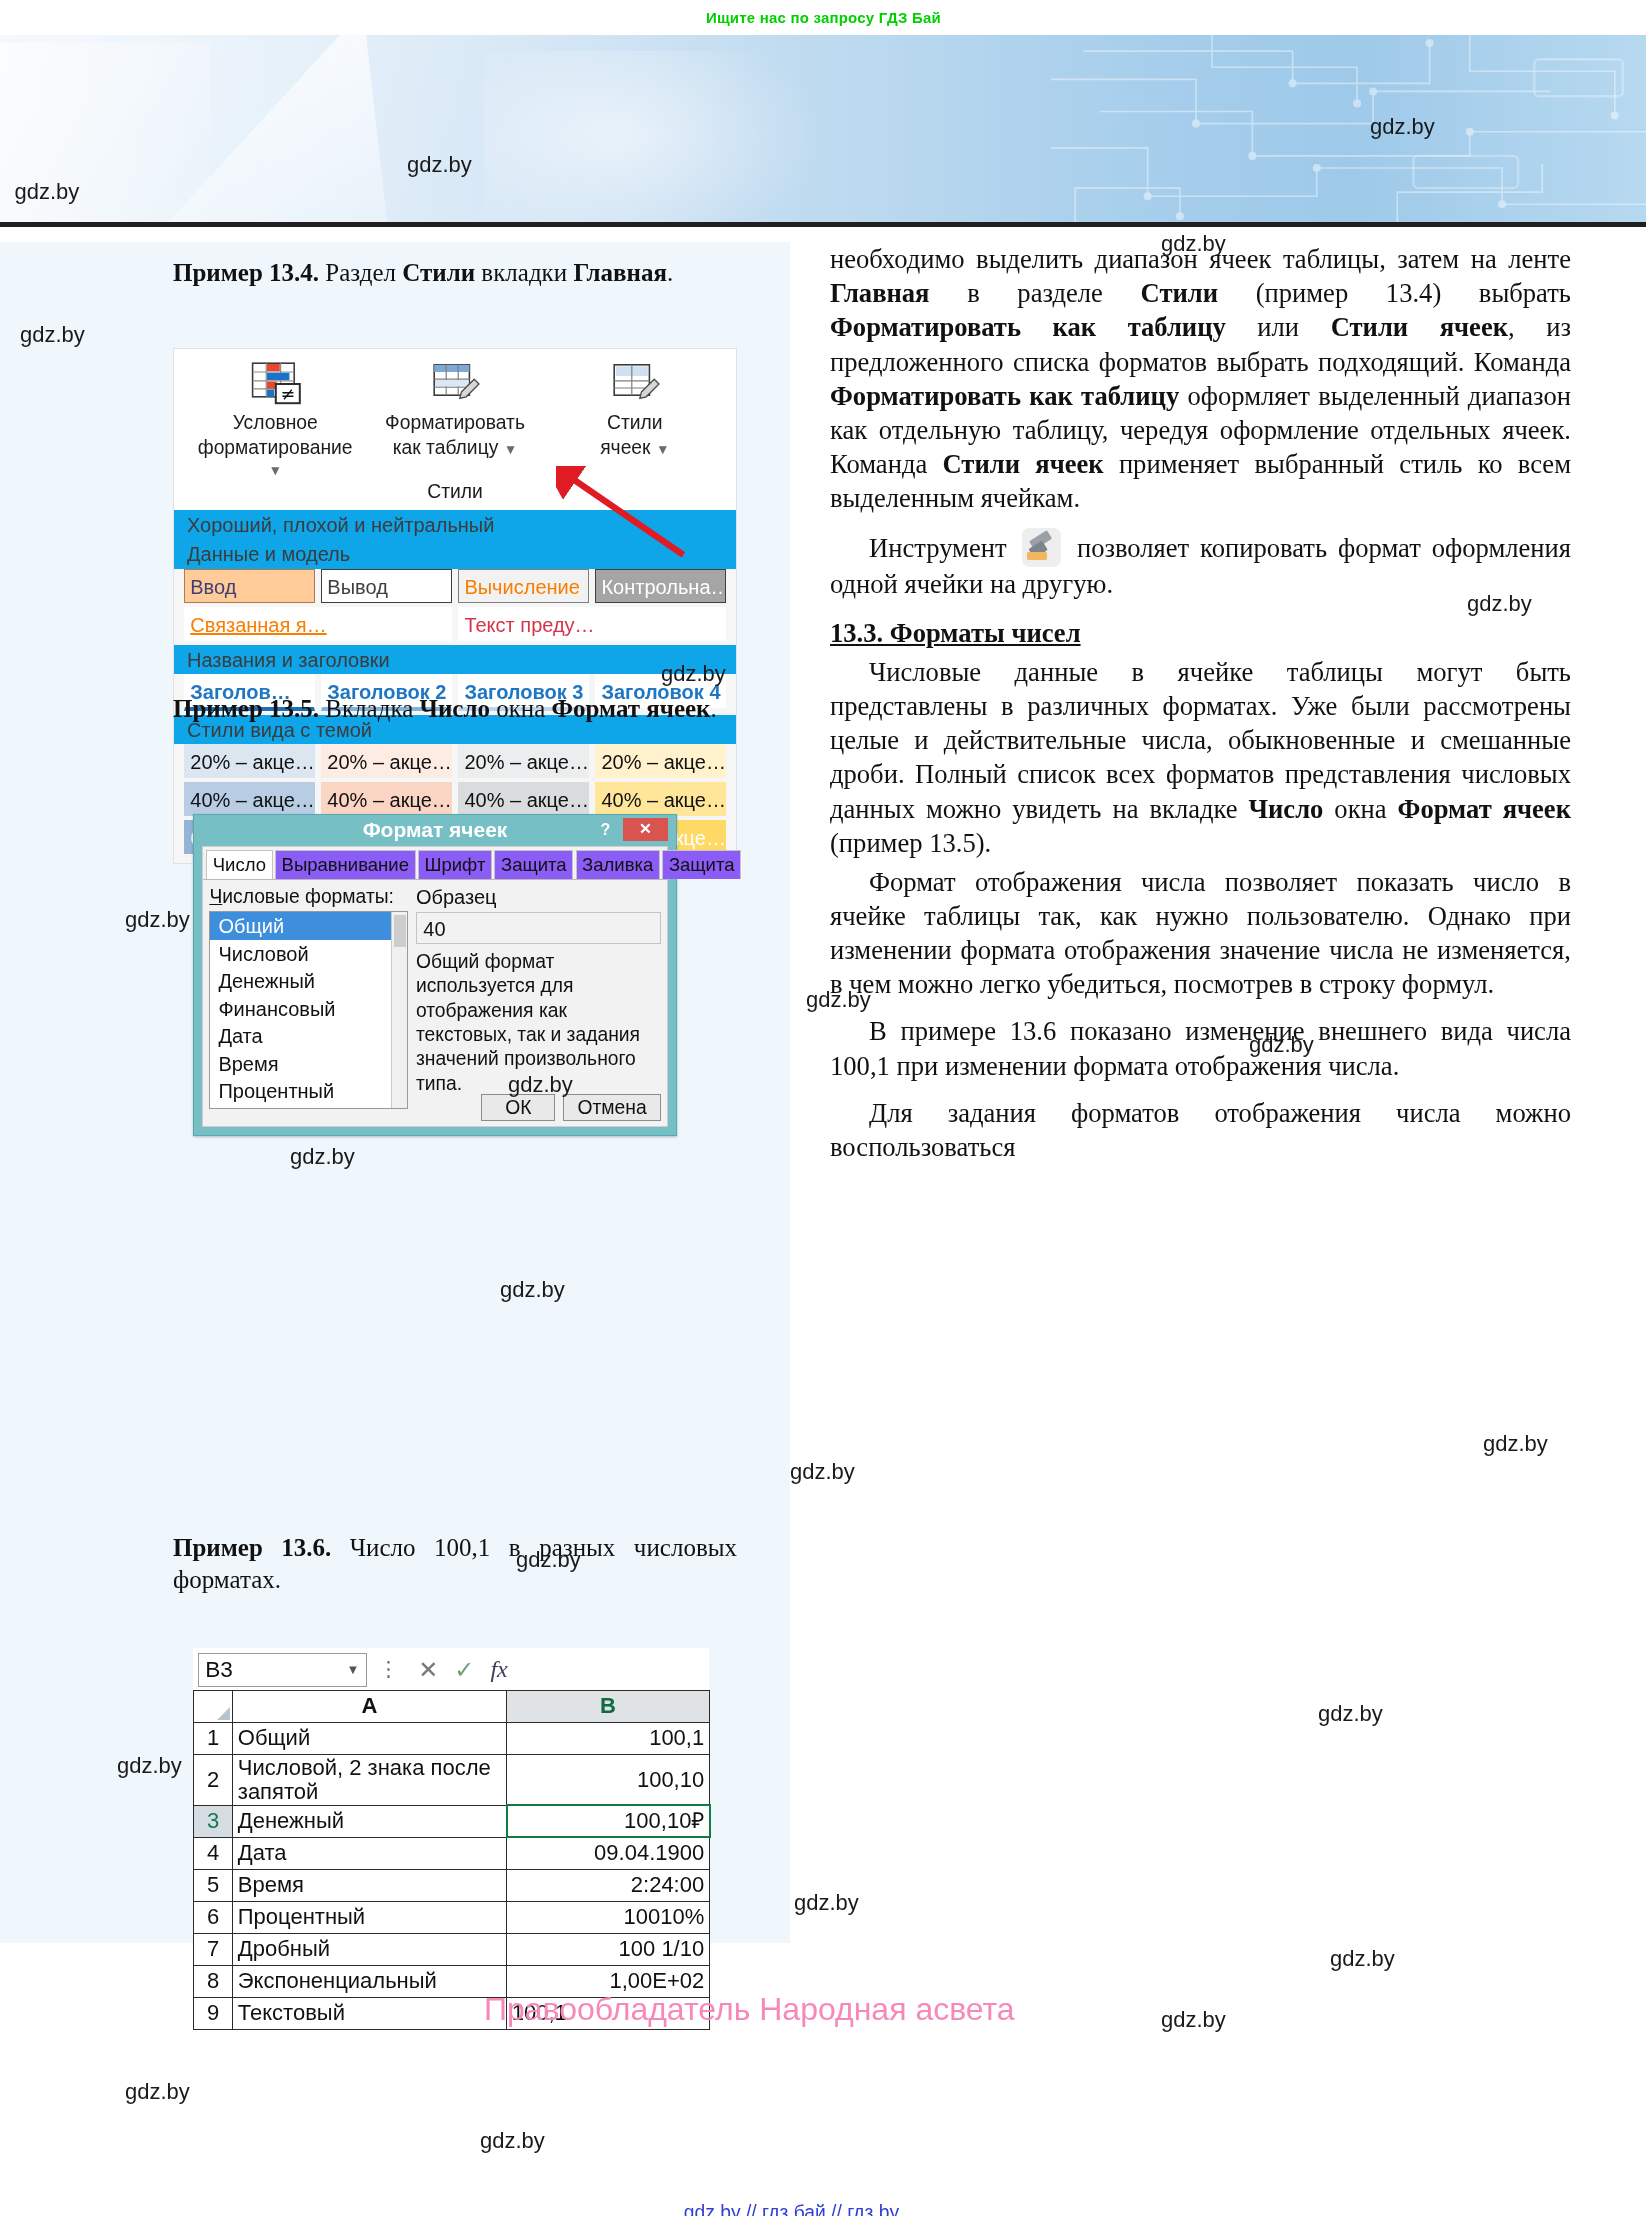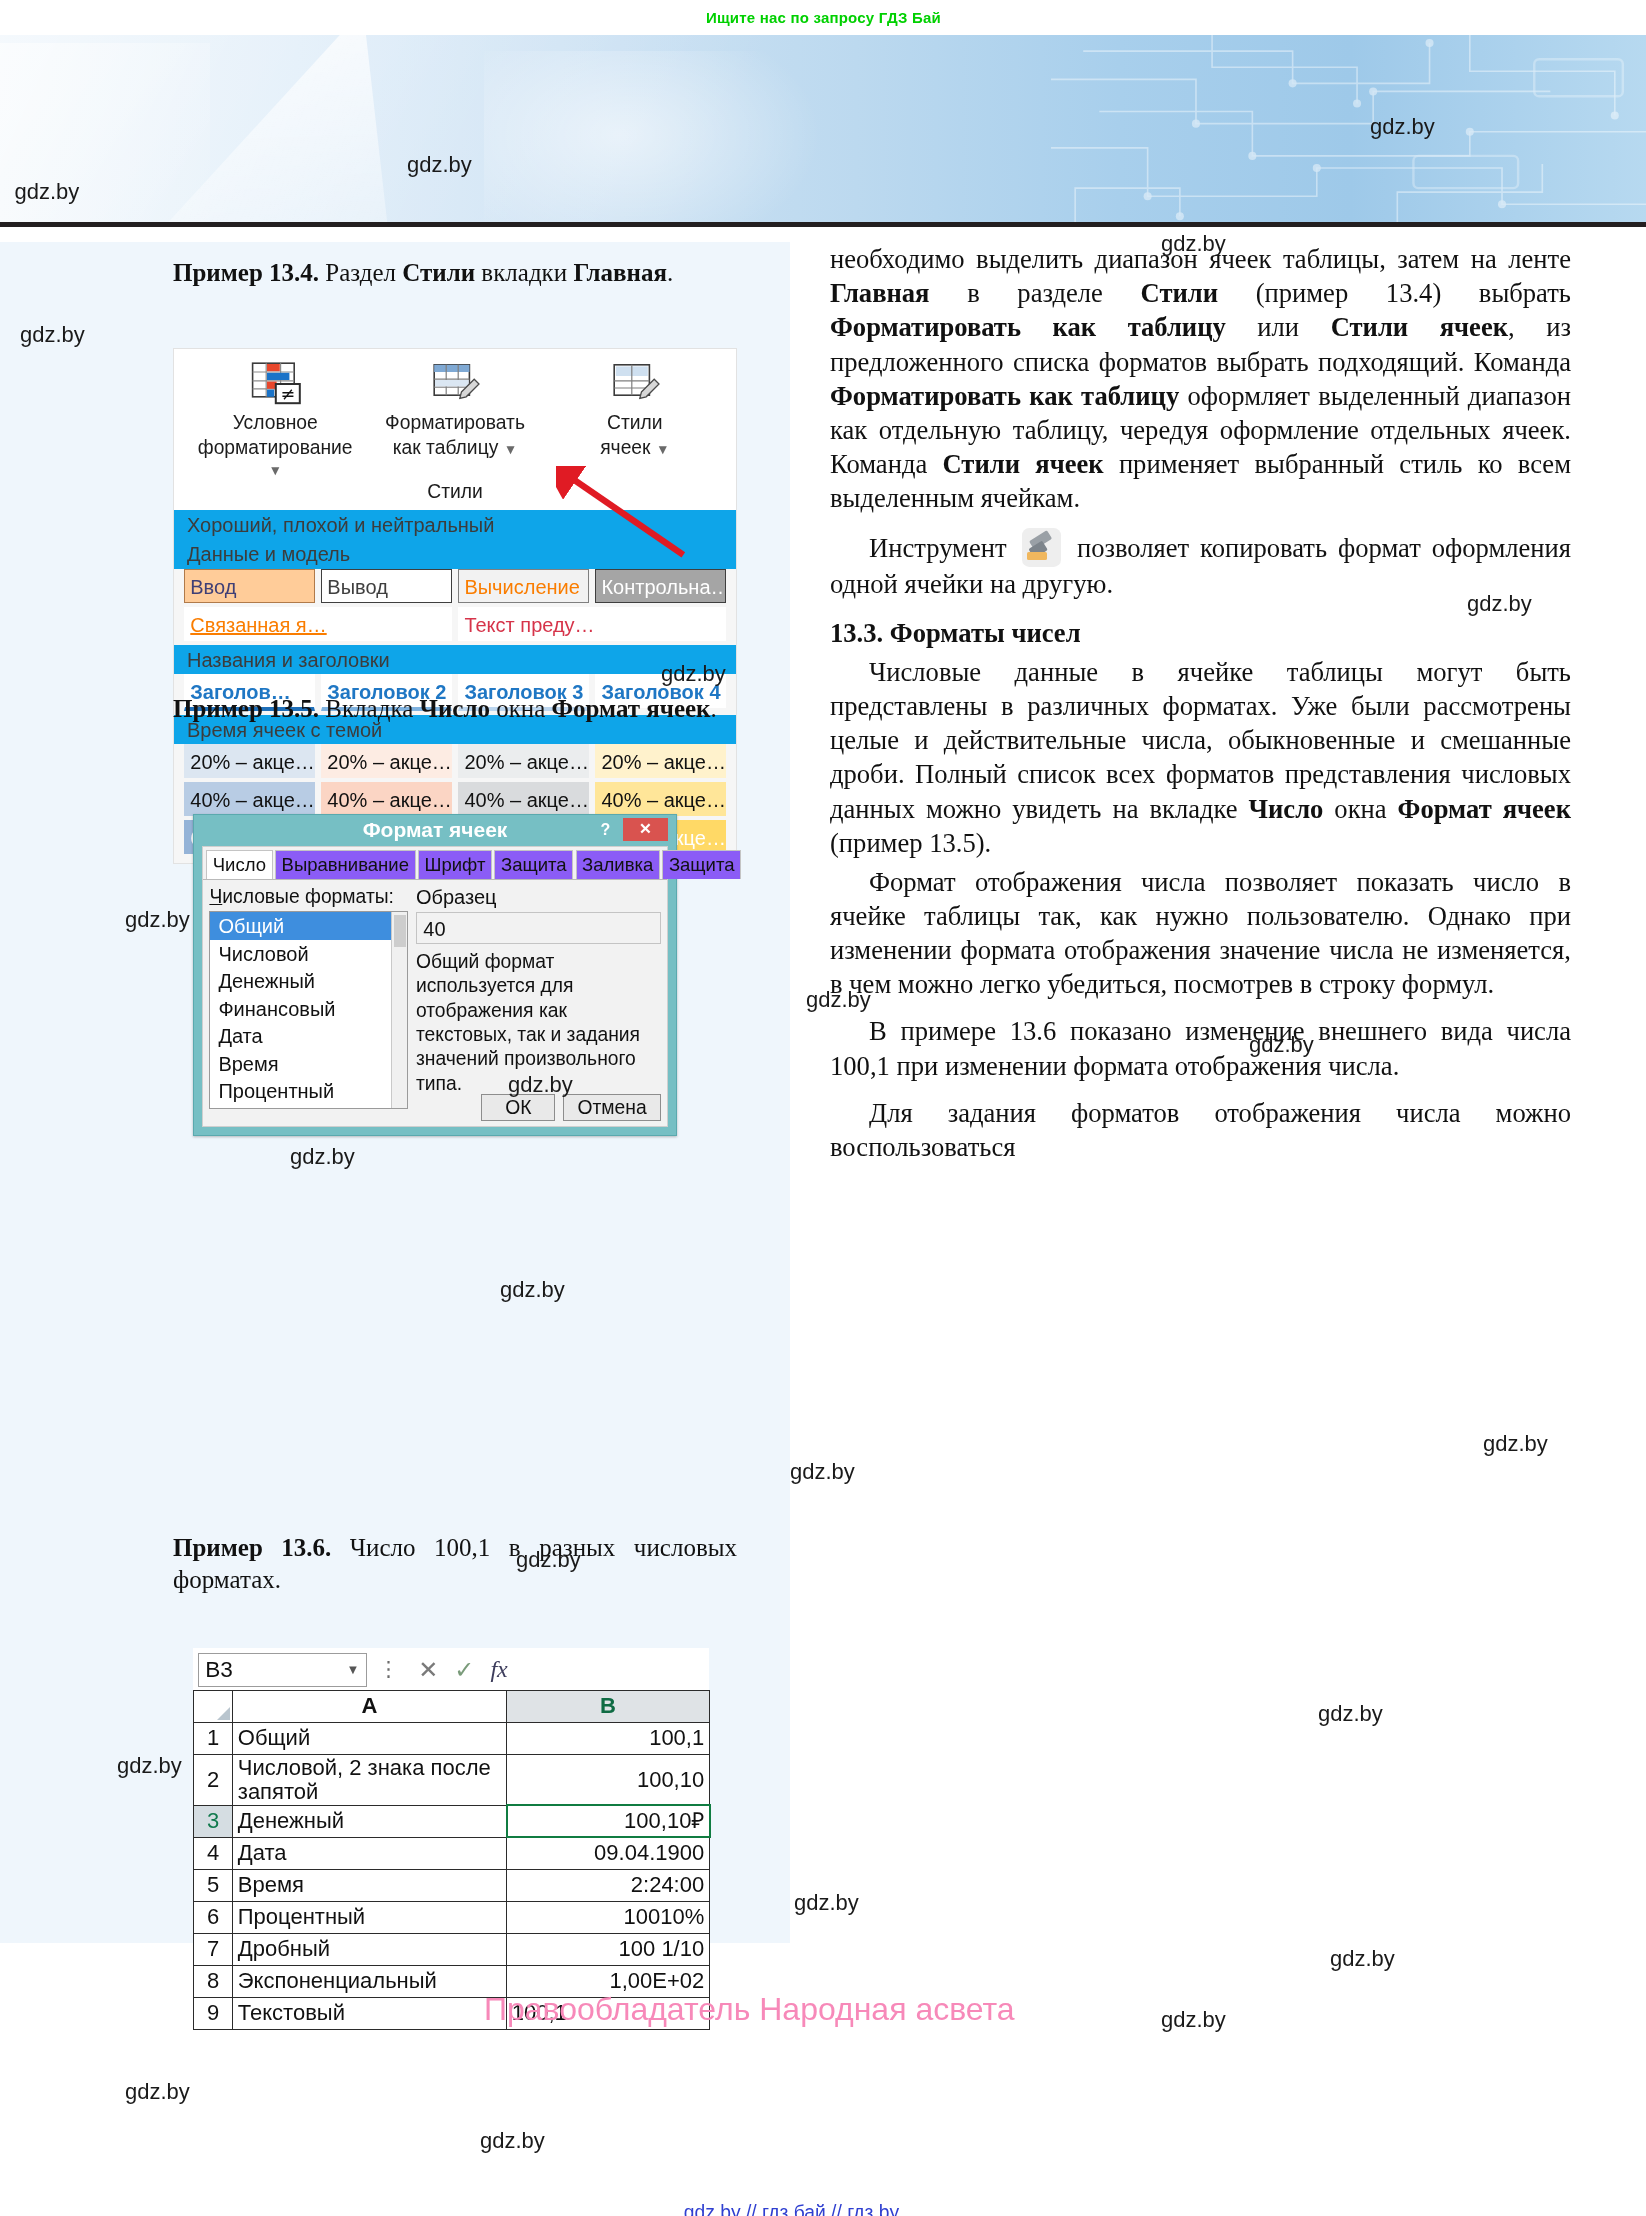--- a/index.html
+++ b/index.html
@@ -241,20 +241,21 @@
 
   
   .rc-par {
     font-family:"Liberation Serif", serif; font-size:26.6px; color:#111;
     text-align:justify; line-height:1.285; margin:0;
   }
   .rc-par b { font-weight:bold; }
   .rc-head {
     font-family:"Liberation Serif", serif; font-size:26.6px; font-weight:bold; color:#111;
     margin:16px 0 6.4px 0;
+    text-decoration:underline;
   }
   .brush-icon {
     display:inline-block; width:39px; height:39px; vertical-align:-9.7px;
     background:#eeeeee; border-radius:7.3px; position:relative; margin:0 4.8px;
   }
   .brush-icon .b1 {
     position:absolute; left:8px; top:6.4px; width:21px; height:9.7px;
     background:#9aa0a6; transform:rotate(-32deg); border-radius:1.6px;
   }
   .brush-icon .b2 {
@@ -407,21 +408,21 @@
           <div class="gal-cell wide2" style="background: rgb(255, 255, 255); color: rgb(250, 125, 0); border-color: rgb(255, 255, 255); text-decoration: underline;">Связанная я…</div>
           <div class="gal-cell wide2" style="background: rgb(255, 255, 255); color: rgb(214, 52, 74); border-color: rgb(255, 255, 255);">Текст преду…</div>
         </div>
         <div class="gal-head">Названия и заголовки</div>
         <div class="gal-row">
           <div class="gal-cell" style="background: rgb(255, 255, 255); color: rgb(31, 119, 196); border-color: rgb(255, 255, 255) rgb(255, 255, 255) rgb(31, 111, 184); font-weight: bold; border-bottom-width: 4px; border-bottom-style: solid; height: 37px;">Заголов…</div>
           <div class="gal-cell" style="background: rgb(255, 255, 255); color: rgb(31, 119, 196); border-color: rgb(255, 255, 255) rgb(255, 255, 255) rgb(127, 178, 223); font-weight: bold; border-bottom-width: 4px; border-bottom-style: solid; height: 37px;">Заголовок 2</div>
           <div class="gal-cell" style="background: rgb(255, 255, 255); color: rgb(31, 119, 196); border-color: rgb(255, 255, 255) rgb(255, 255, 255) rgb(188, 214, 239); font-weight: bold; border-bottom-width: 4px; border-bottom-style: solid; height: 37px;">Заголовок 3</div>
           <div class="gal-cell" style="background: rgb(255, 255, 255); color: rgb(31, 119, 196); border-color: rgb(255, 255, 255); font-weight: bold;">Заголовок 4</div>
         </div>
-        <div class="gal-head">Время ячеек с темой</div>
+        <div class="gal-head">Стили вида с темой</div>
         <div class="gal-row">
           <div class="gal-cell" style="background: rgb(220, 230, 241); color: rgb(17, 17, 17); border-color: rgb(220, 230, 241);">20% – акце…</div>
           <div class="gal-cell" style="background: rgb(253, 236, 227); color: rgb(17, 17, 17); border-color: rgb(253, 236, 227);">20% – акце…</div>
           <div class="gal-cell" style="background: rgb(235, 237, 238); color: rgb(17, 17, 17); border-color: rgb(235, 237, 238);">20% – акце…</div>
           <div class="gal-cell" style="background: rgb(255, 242, 204); color: rgb(17, 17, 17); border-color: rgb(255, 242, 204);">20% – акце…</div>
         </div>
         <div class="gal-row">
           <div class="gal-cell" style="background: rgb(184, 204, 228); color: rgb(17, 17, 17); border-color: rgb(184, 204, 228);">40% – акце…</div>
           <div class="gal-cell" style="background: rgb(251, 213, 196); color: rgb(17, 17, 17); border-color: rgb(251, 213, 196);">40% – акце…</div>
           <div class="gal-cell" style="background: rgb(217, 219, 221); color: rgb(17, 17, 17); border-color: rgb(217, 219, 221);">40% – акце…</div>

